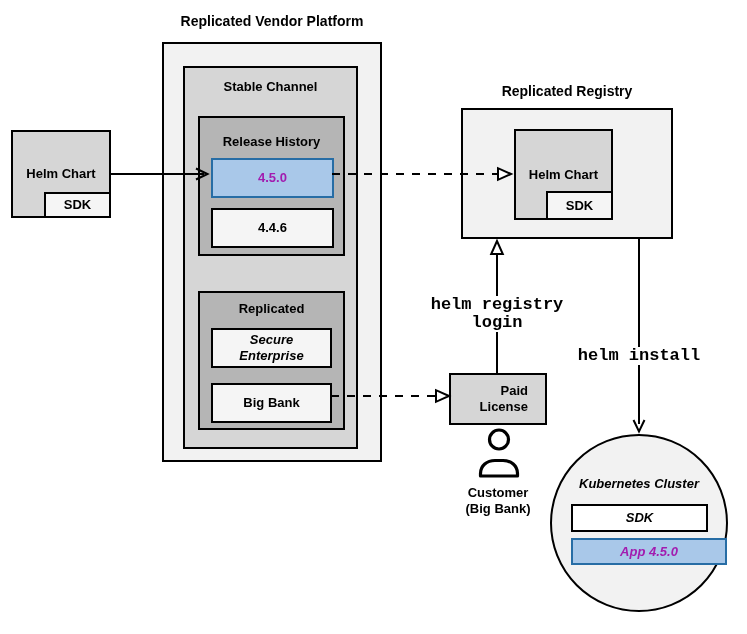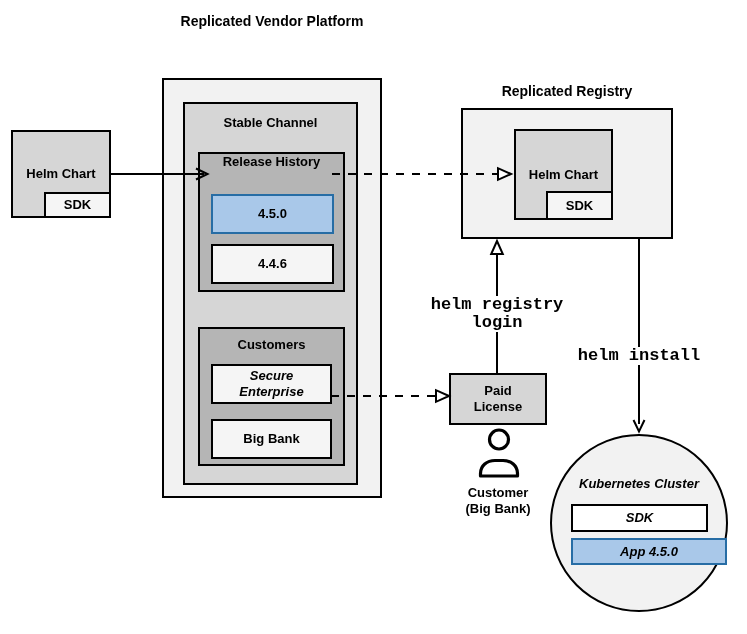--- a/index.html
+++ b/index.html
@@ -4,54 +4,54 @@
 <style>
   html,body{margin:0;padding:0;background:#fff;}
   .canvas{position:relative;width:747px;height:634px;background:#ffffff;overflow:hidden;
           font-family:"Liberation Sans",sans-serif;color:#000;}
   .box{position:absolute;border:2px solid #000;box-sizing:border-box;}
   .lt{background:#f2f2f2;}
   .md{background:#d6d6d6;}
   .dk{background:#b5b5b5;}
   .chip{background:#f5f5f5;}
   .blue{background:#a9c8e9;border-color:#276da5;}
-  .blue .val, .bluetext{color:#000000;text-align:center;}
+  .blue .val, .bluetext{color:#a21caf;text-align:center;}
   .lbl{font-weight:bold;font-size:13px;text-align:center;line-height:16px;}
   .toplbl{position:absolute;left:0;right:0;}
   .flexc{display:flex;align-items:center;justify-content:center;}
   .title{position:absolute;font-weight:bold;font-size:14px;text-align:center;}
   .cmd{position:absolute;font-family:"Liberation Mono",monospace;font-weight:bold;
        font-size:17px;text-align:center;background:#ffffff;line-height:18px;z-index:6;}
   .arrows{position:absolute;left:0;top:0;z-index:5;pointer-events:none;}
   .person{position:absolute;z-index:4;}
 </style>
 </head>
 <body>
 
 <div class="canvas">
 
   <div class="title" style="left:162px;top:13px;width:220px;">Replicated Vendor Platform</div>
 
-  <div class="box lt" style="left:162px;top:42px;width:220px;height:420px;margin-top:36px;">
+  <div class="box lt" style="left:162px;top:42px;width:220px;height:420px;">
 
     <div class="box md" style="left:19px;top:22px;width:175px;height:383px;">
       <div class="lbl toplbl" style="top:11px;">Stable Channel</div>
 
       <div class="box dk" style="left:13px;top:48px;width:147px;height:140px;">
-        <div class="lbl toplbl" style="top:0;">Release History</div>
+        <div class="lbl toplbl" style="top:16px;">Release History</div>
         <div class="box blue flexc" style="left:11px;top:40px;width:123px;height:40px;">
           <span class="lbl val">4.5.0</span>
         </div>
         <div class="box chip flexc" style="left:11px;top:90px;width:123px;height:40px;">
           <span class="lbl">4.4.6</span>
         </div>
       </div>
 
       <div class="box dk" style="left:13px;top:223px;width:147px;height:139px;">
-        <div class="lbl toplbl" style="top:8px;">Customers</div>
+        <div class="lbl toplbl" style="top:8px;">Replicated</div>
         <div class="box chip flexc" style="left:11px;top:35px;width:121px;height:40px;">
           <span class="lbl" style="width:90px;font-style:italic;">Secure Enterprise</span>
         </div>
         <div class="box chip flexc" style="left:11px;top:90px;width:121px;height:40px;">
           <span class="lbl">Big Bank</span>
         </div>
       </div>
     </div>
   </div>
 
@@ -66,21 +66,21 @@
   <div class="box lt" style="left:461px;top:108px;width:212px;height:131px;">
     <div class="box md flexc" style="left:51px;top:19px;width:99px;height:91px;">
       <span class="lbl">Helm Chart</span>
       <div class="box chip flexc" style="left:30px;top:60px;width:67px;height:29px;">
         <span class="lbl">SDK</span>
       </div>
     </div>
   </div>
 
   <div class="box md flexc" style="left:449px;top:373px;width:98px;height:52px;">
-    <span class="lbl" style="width:60px;">Paid License</span>
+    <span class="lbl" style="width:60px;text-align:right;">Paid License</span>
   </div>
 
   <svg class="person" style="left:477px;top:428px;" width="44" height="50" viewBox="0 0 44 50">
     <circle cx="22" cy="11.5" r="9.5" fill="#ffffff" stroke="#000000" stroke-width="3.2"></circle>
     <path d="M3.5 48 L3.5 45.5 C3.5 37.5 10 32.5 18 32.5 L26 32.5 C34 32.5 40.5 37.5 40.5 45.5 L40.5 48 Z" fill="#ffffff" stroke="#000000" stroke-width="3.2" stroke-linejoin="round"></path>
   </svg>
 
   <div class="lbl" style="position:absolute;left:448px;top:485px;width:100px;text-align:center;">
     <div>Customer</div>
     <div>(Big Bank)</div>

